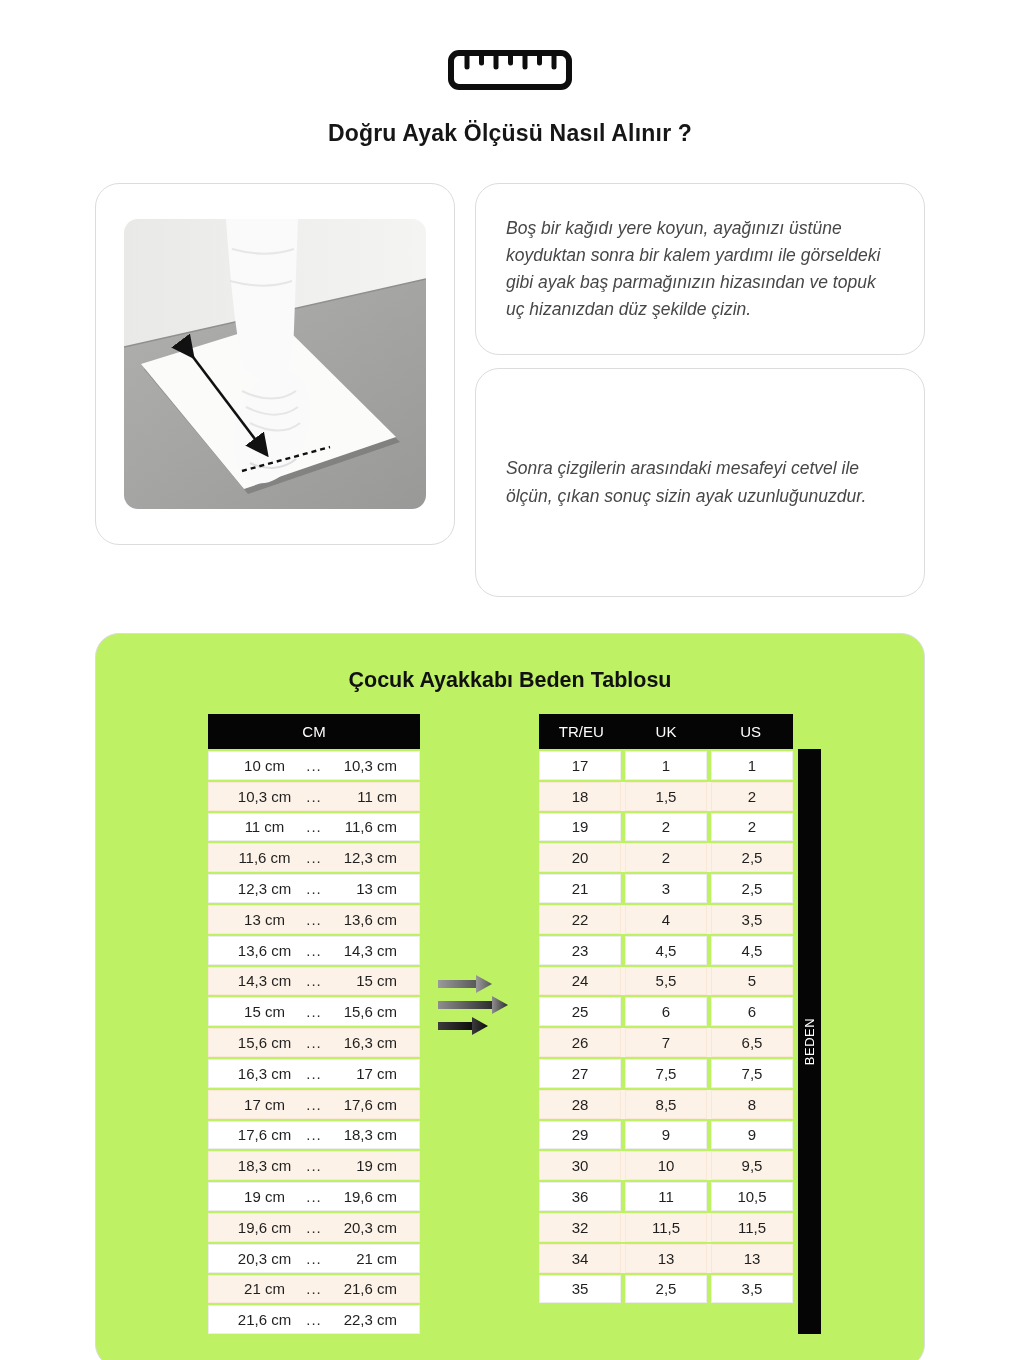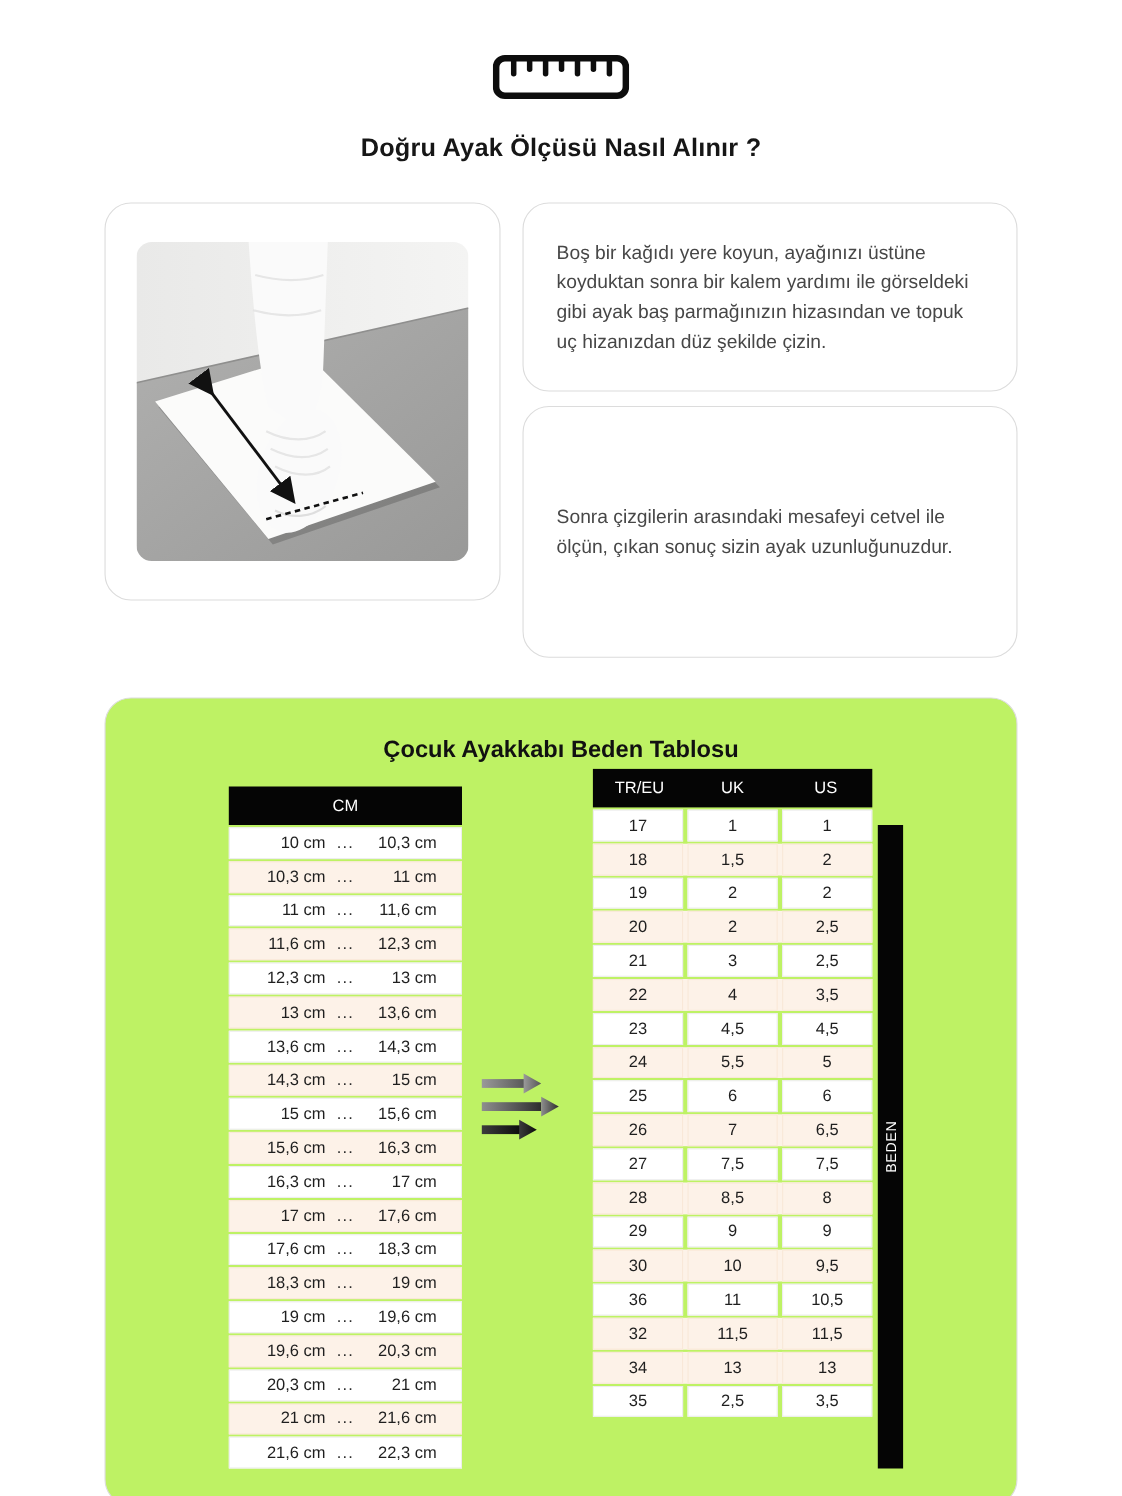--- a/index.html
+++ b/index.html
@@ -5,47 +5,47 @@
   * { margin:0; padding:0; box-sizing:border-box; }
   html,body { width:1020px; background:#ffffff; font-family:"Liberation Sans", sans-serif; }
   body { height:1360px; position:relative; }
 
   
   .top-header { text-align:center; padding-top:50px; }
   .ruler-wrap { display:inline-block; }
   .page-title { margin-top:26px; font-size:23px; font-weight:bold; color:#161616; letter-spacing:0.2px; }
 
   
-  .cards { display:flex; gap:20px; margin:36px 95px 0 95px; }
+  .cards { display:flex; gap:20px; margin:36px 95px 0 95px;font-style:italic; }
   .card { background:#fff; border:1px solid #dcdcdc; border-radius:24px; }
   .photo-card { width:360px; height:362px; display:flex; align-items:center; justify-content:center; }
   .photo-frame { width:302px; height:290px; border-radius:14px; overflow:hidden; }
   .text-col { display:flex; flex-direction:column; gap:13px; width:450px; }
   .text-card { width:450px; display:flex; align-items:center; padding:0 34px 0 30px; }
   .text-card.first { height:172px; }
   .text-card.second { height:229px; }
   .instr-text { font-size:17.5px; line-height:1.55; color:#474747; }
 
   
   .table-card { position:relative; margin:36px 95px 0 95px; width:830px; height:735px;
                 background:#bef264; border:1px solid #dcdcdc; border-radius:24px; }
   .table-title { text-align:center; margin-top:34px; font-size:21.5px; font-weight:bold; color:#111; }
 
   .cm-table  { position:absolute; left:112px; top:80px; width:212px; }
-  .size-table{ position:absolute; left:419px; top:64px; width:278px;padding-left:24px; }
+  .size-table{ position:absolute; left:419px; top:80px; width:278px;padding-left:24px; }
 
   .tbl-header { height:35px; background:#050505; color:#fff; display:flex;
                 align-items:center; justify-content:center; font-size:15px; }
   .size-table .tbl-header { display:grid; grid-template-columns:1fr 1fr 1fr; }
   .size-table .tbl-header span { text-align:center; }
 
   .row { display:grid; grid-template-columns:1fr 36px 1fr; align-items:center;
          height:28.8px; margin-top:2px; background:#fff; border:1px solid #ededed;
          font-size:15px; color:#1f1f1f; }
-  .row .cl { text-align:right;  padding-left:24px; }
+  .row .cl { text-align:center;  padding-left:24px; }
   .row .cd { text-align:center; color:#2c2c2c; letter-spacing:1px; }
   .row .cr { text-align:right; padding-right:22px; }
 
   .srow { display:grid; grid-template-columns:1fr 1fr 1fr; gap:6px 4px;
           height:28.8px; margin-top:2px; }
   .scell { display:flex; align-items:center; justify-content:center;
            background:#fff; border:1px solid #ededed; font-size:15px; color:#1f1f1f; }
 
   .alt, .alt .scell { background:#fdf2e8; border-color:#f9e8d8; }
 

